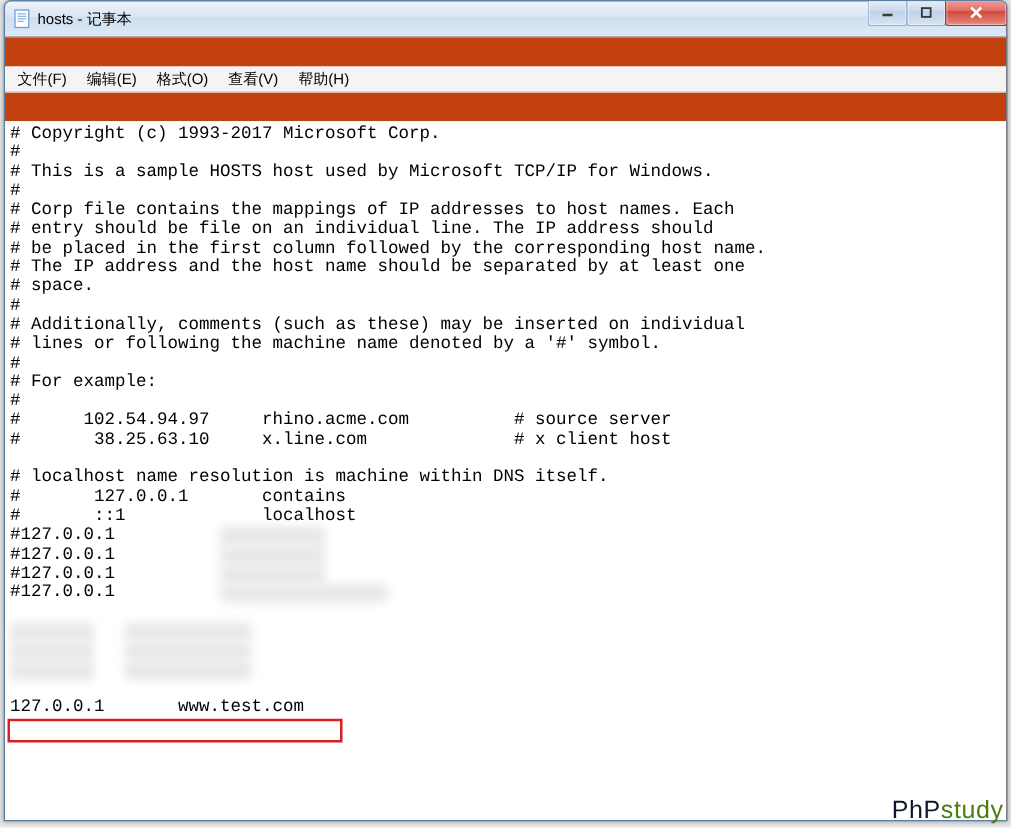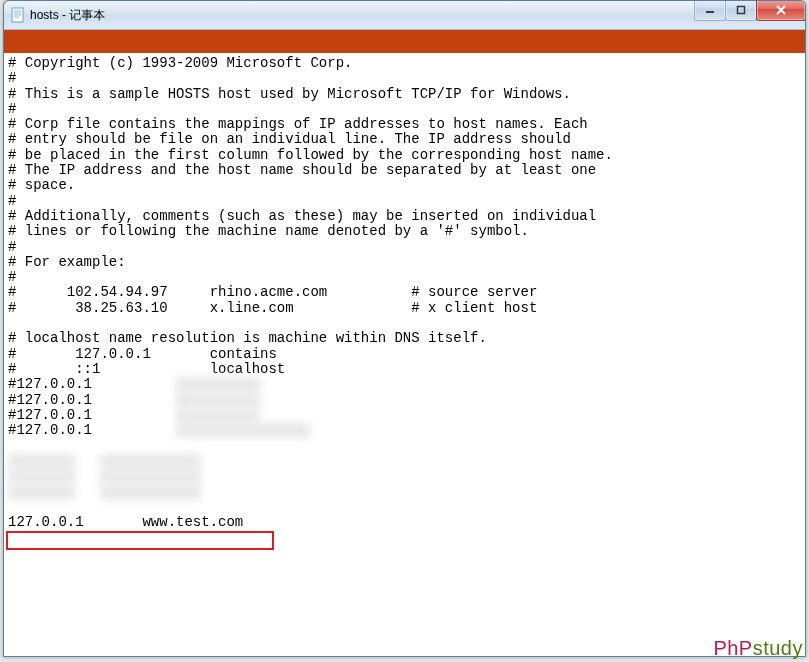--- a/index.html
+++ b/index.html
@@ -117,21 +117,21 @@
   }
   .watermark {
     position: absolute;
     right: 6px;
     bottom: 2px;
     font-family: Arial, sans-serif;
     font-size: 20px;
     font-weight: 300;
     letter-spacing: 0.5px;
   }
-  .watermark .p1 { color:#be185d;margin-top:48px; }
+  .watermark .p1 { color:#0f172a;margin-top:48px; }
   .watermark .p2 { color:#4d7c0f; }
 </style>
 </head>
 <body>
 
 <div class="window">
 
   <div class="titlebar">
     <span class="app-icon">
       <svg width="16" height="16" viewBox="0 0 16 16">
@@ -156,22 +156,29 @@
       </div>
       <div class="winbtn close">
         <svg width="12" height="10">
           <line x1="2" y1="1" x2="10" y2="9" stroke="#fff" stroke-width="2"></line>
           <line x1="10" y1="1" x2="2" y2="9" stroke="#fff" stroke-width="2"></line>
         </svg>
       </div>
     </div>
   </div>
 
-
-  <div class="editor"><span># Copyright (c) 1993-2009 Microsoft Corp.</span>
+  <div class="menubar">
+    <div class="menu-item">文件(F)</div>
+    <div class="menu-item">编辑(E)</div>
+    <div class="menu-item">格式(O)</div>
+    <div class="menu-item">查看(V)</div>
+    <div class="menu-item">帮助(H)</div>
+  </div>
+
+  <div class="editor"><span># Copyright (c) 1993-2017 Microsoft Corp.</span>
 <span>#</span>
 <span># This is a sample HOSTS host used by Microsoft TCP/IP for Windows.</span>
 <span>#</span>
 <span># Corp file contains the mappings of IP addresses to host names. Each</span>
 <span># entry should be file on an individual line. The IP address should</span>
 <span># be placed in the first column followed by the corresponding host name.</span>
 <span># The IP address and the host name should be separated by at least one</span>
 <span># space.</span>
 <span>#</span>
 <span># Additionally, comments (such as these) may be inserted on individual</span>

